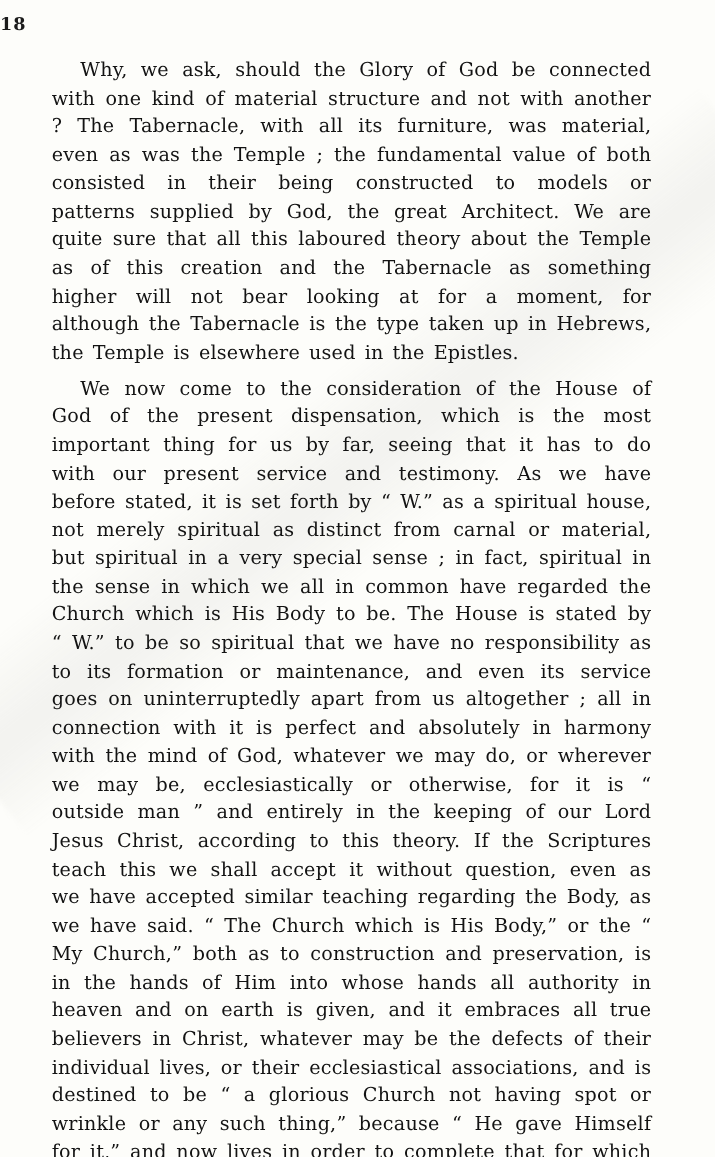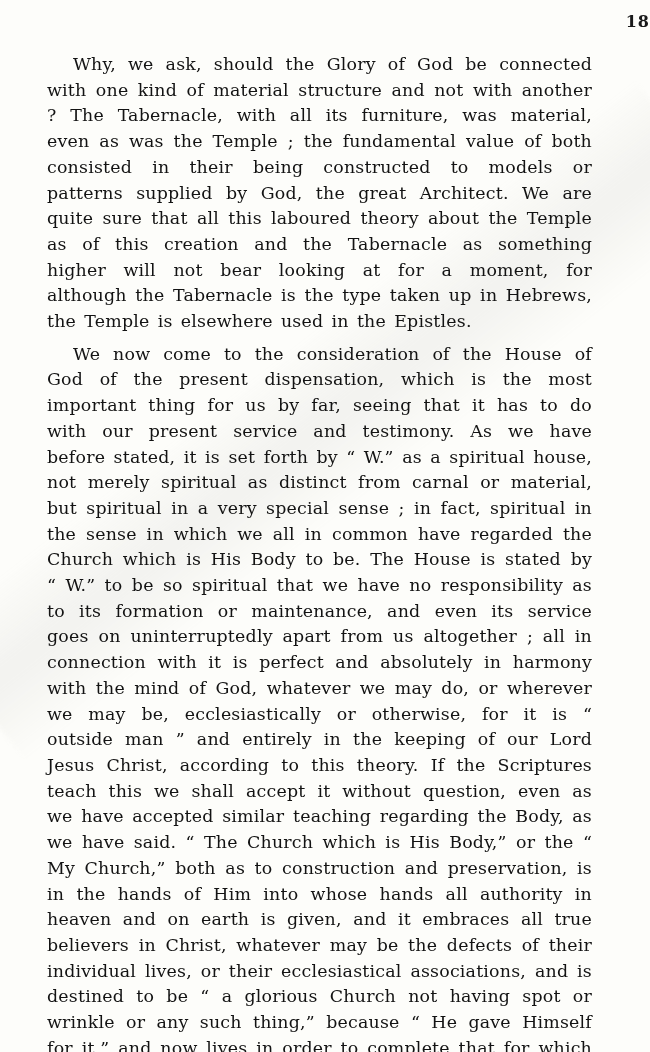--- a/index.html
+++ b/index.html
@@ -16,21 +16,21 @@
     font-family: "DejaVu Serif", "Liberation Serif", serif;
     color: #131313;
     overflow: hidden;
     box-sizing: border-box;
   }
   .page-number {
     position: absolute;
     top: 12px;
     left: 0;
     width: 100%;
-    text-align: right;
+    text-align: left;
     font-size: 16px;
     font-weight: bold;
     letter-spacing: 1px;
     color: #1a1a1a;
   }
   .text-block {
     position: absolute;
     top: 52px;
     left: 47px;
     right: 46px;

